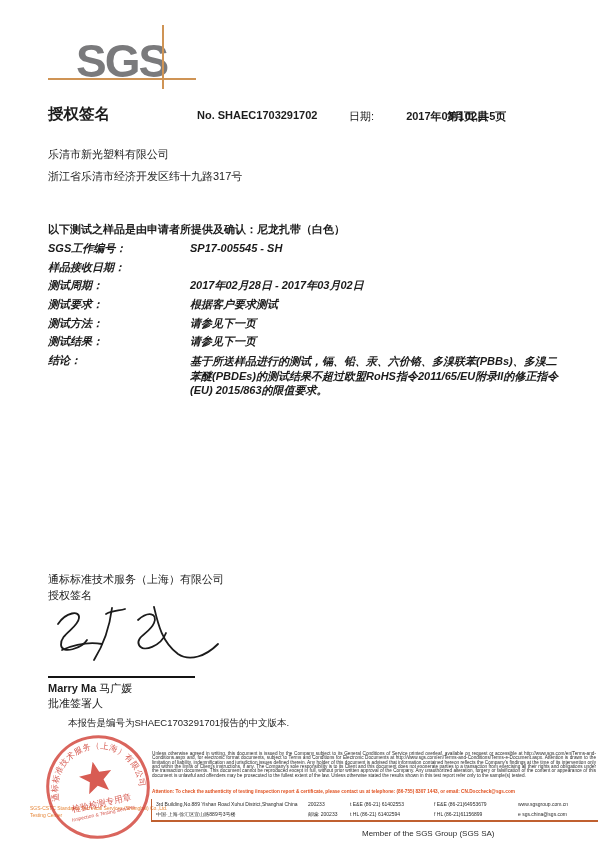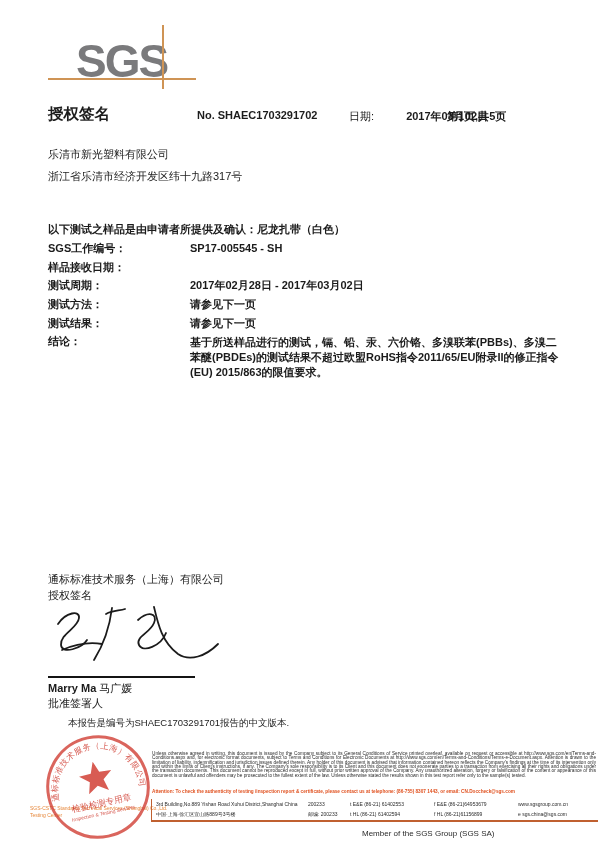--- a/index.html
+++ b/index.html
@@ -17,21 +17,21 @@
   
   .rpt-title{position:absolute;left:48px;top:104px;font-size:15.5px;font-weight:700;color:#1c1c1c;}
   .rpt-no{position:absolute;left:197px;top:109px;font-size:11px;font-weight:700;color:#1c1c1c;}
   .rpt-date{position:absolute;left:349px;top:109px;font-size:11px;color:#1c1c1c;}
   .rpt-date b{font-weight:700;margin-left:29px;}
   .rpt-page{position:absolute;left:447px;top:109px;font-size:11px;font-weight:600;color:#1c1c1c;}
   
   .applicant{position:absolute;left:48px;top:143px;font-size:11px;line-height:22px;color:#1d1d1d;}
   
   .statement{position:absolute;left:48px;top:222px;font-size:11px;font-weight:600;color:#1b1b1b;}
-  .fields{position:absolute;left:48px;top:242px;width:516px;}
+  .fields{position:absolute;left:48px;top:242px;width:516px;font-style:italic;}
   .frow{display:grid;grid-template-columns:142px 1fr;margin-bottom:5.2px;}
   .flabel{font-size:11px;font-weight:600;color:#1b1b1b;line-height:13.5px;}
   .fvalue{font-size:11px;font-weight:700;color:#1b1b1b;line-height:13.5px;}
   .frow.conclusion .fvalue{font-weight:600;line-height:14.6px;max-width:376px;}
   
   .sig-company{position:absolute;left:48px;top:571px;font-size:11px;line-height:16px;color:#1d1d1d;}
   .sig-svg{position:absolute;left:50px;top:600px;}
   .sig-line{position:absolute;left:48px;top:676px;width:147px;height:1.6px;background:#141414;}
   .sig-name{position:absolute;left:48px;top:681px;font-size:11px;color:#1b1b1b;}
   .sig-name b{font-weight:700;}
@@ -84,20 +84,24 @@
     <div class="frow">
       <div class="flabel">SGS工作编号：</div>
       <div class="fvalue">SP17-005545 - SH</div>
     </div>
     <div class="frow">
       <div class="flabel">样品接收日期：</div>
     </div>
     <div class="frow">
       <div class="flabel">测试周期：</div>
       <div class="fvalue">2017年02月28日 - 2017年03月02日</div>
+    </div>
+    <div class="frow">
+      <div class="flabel">测试要求：</div>
+      <div class="fvalue">根据客户要求测试</div>
     </div>
     <div class="frow">
       <div class="flabel">测试方法：</div>
       <div class="fvalue">请参见下一页</div>
     </div>
     <div class="frow">
       <div class="flabel">测试结果：</div>
       <div class="fvalue">请参见下一页</div>
     </div>
     <div class="frow conclusion">

